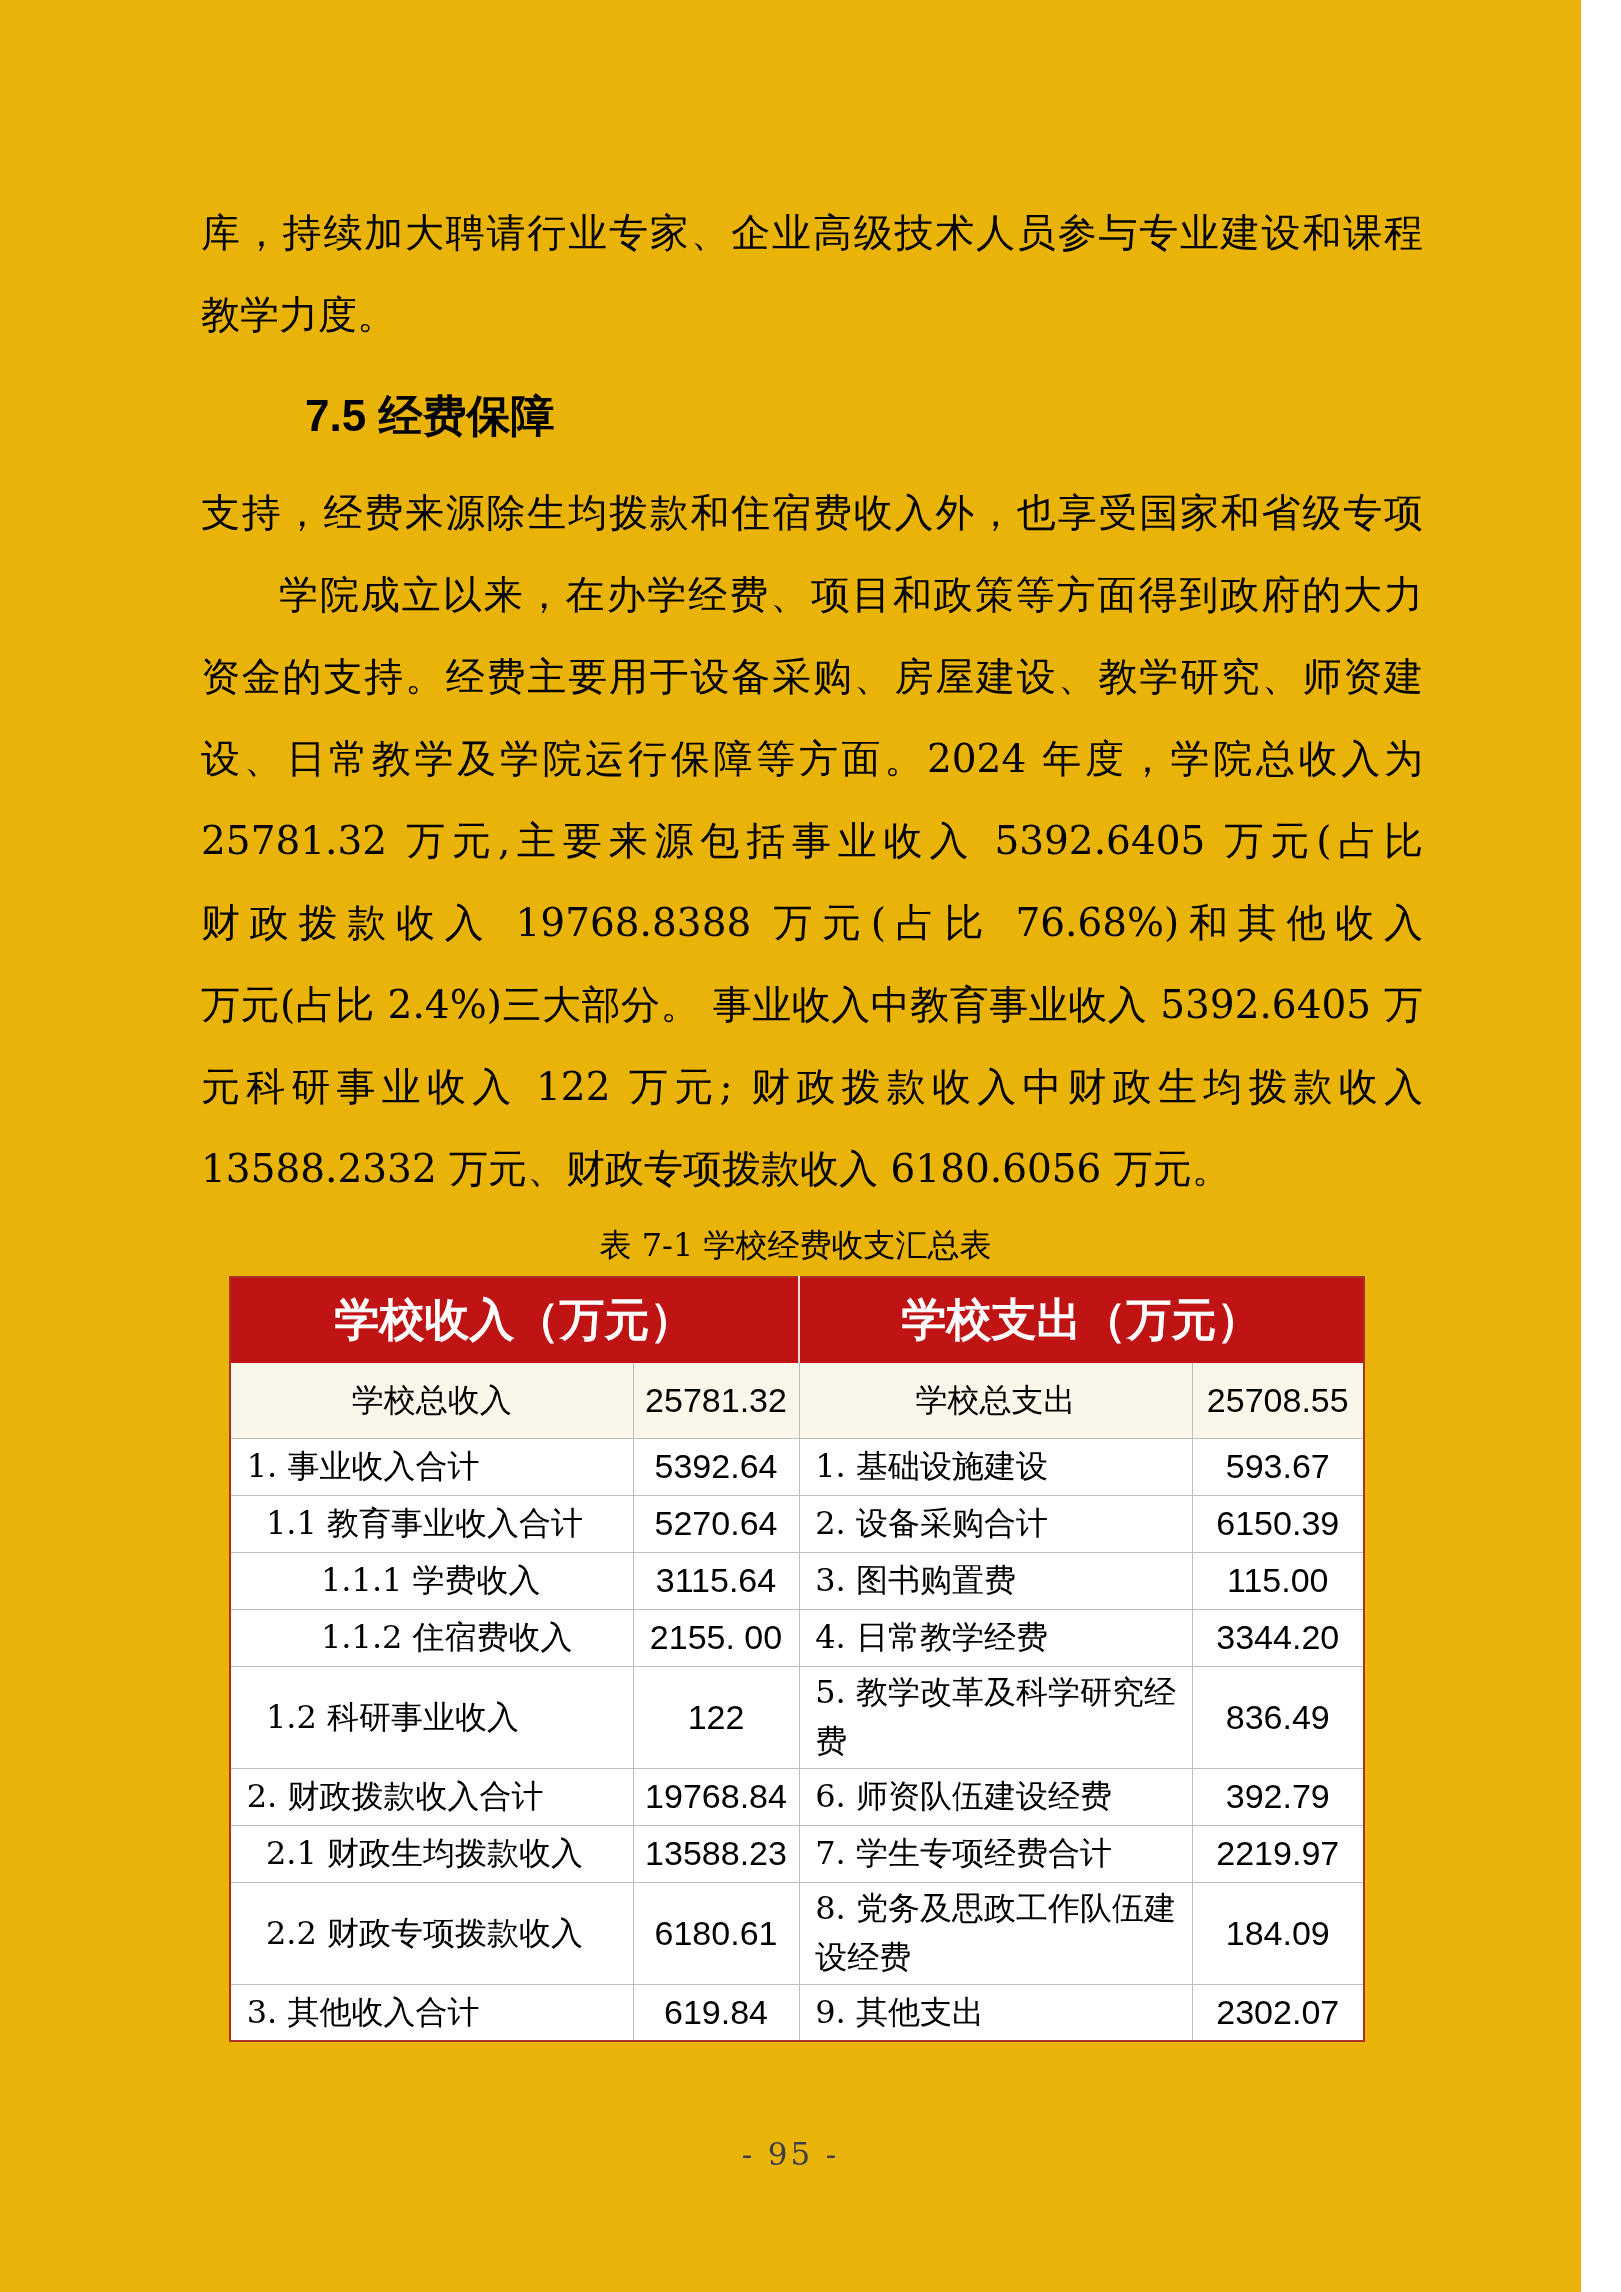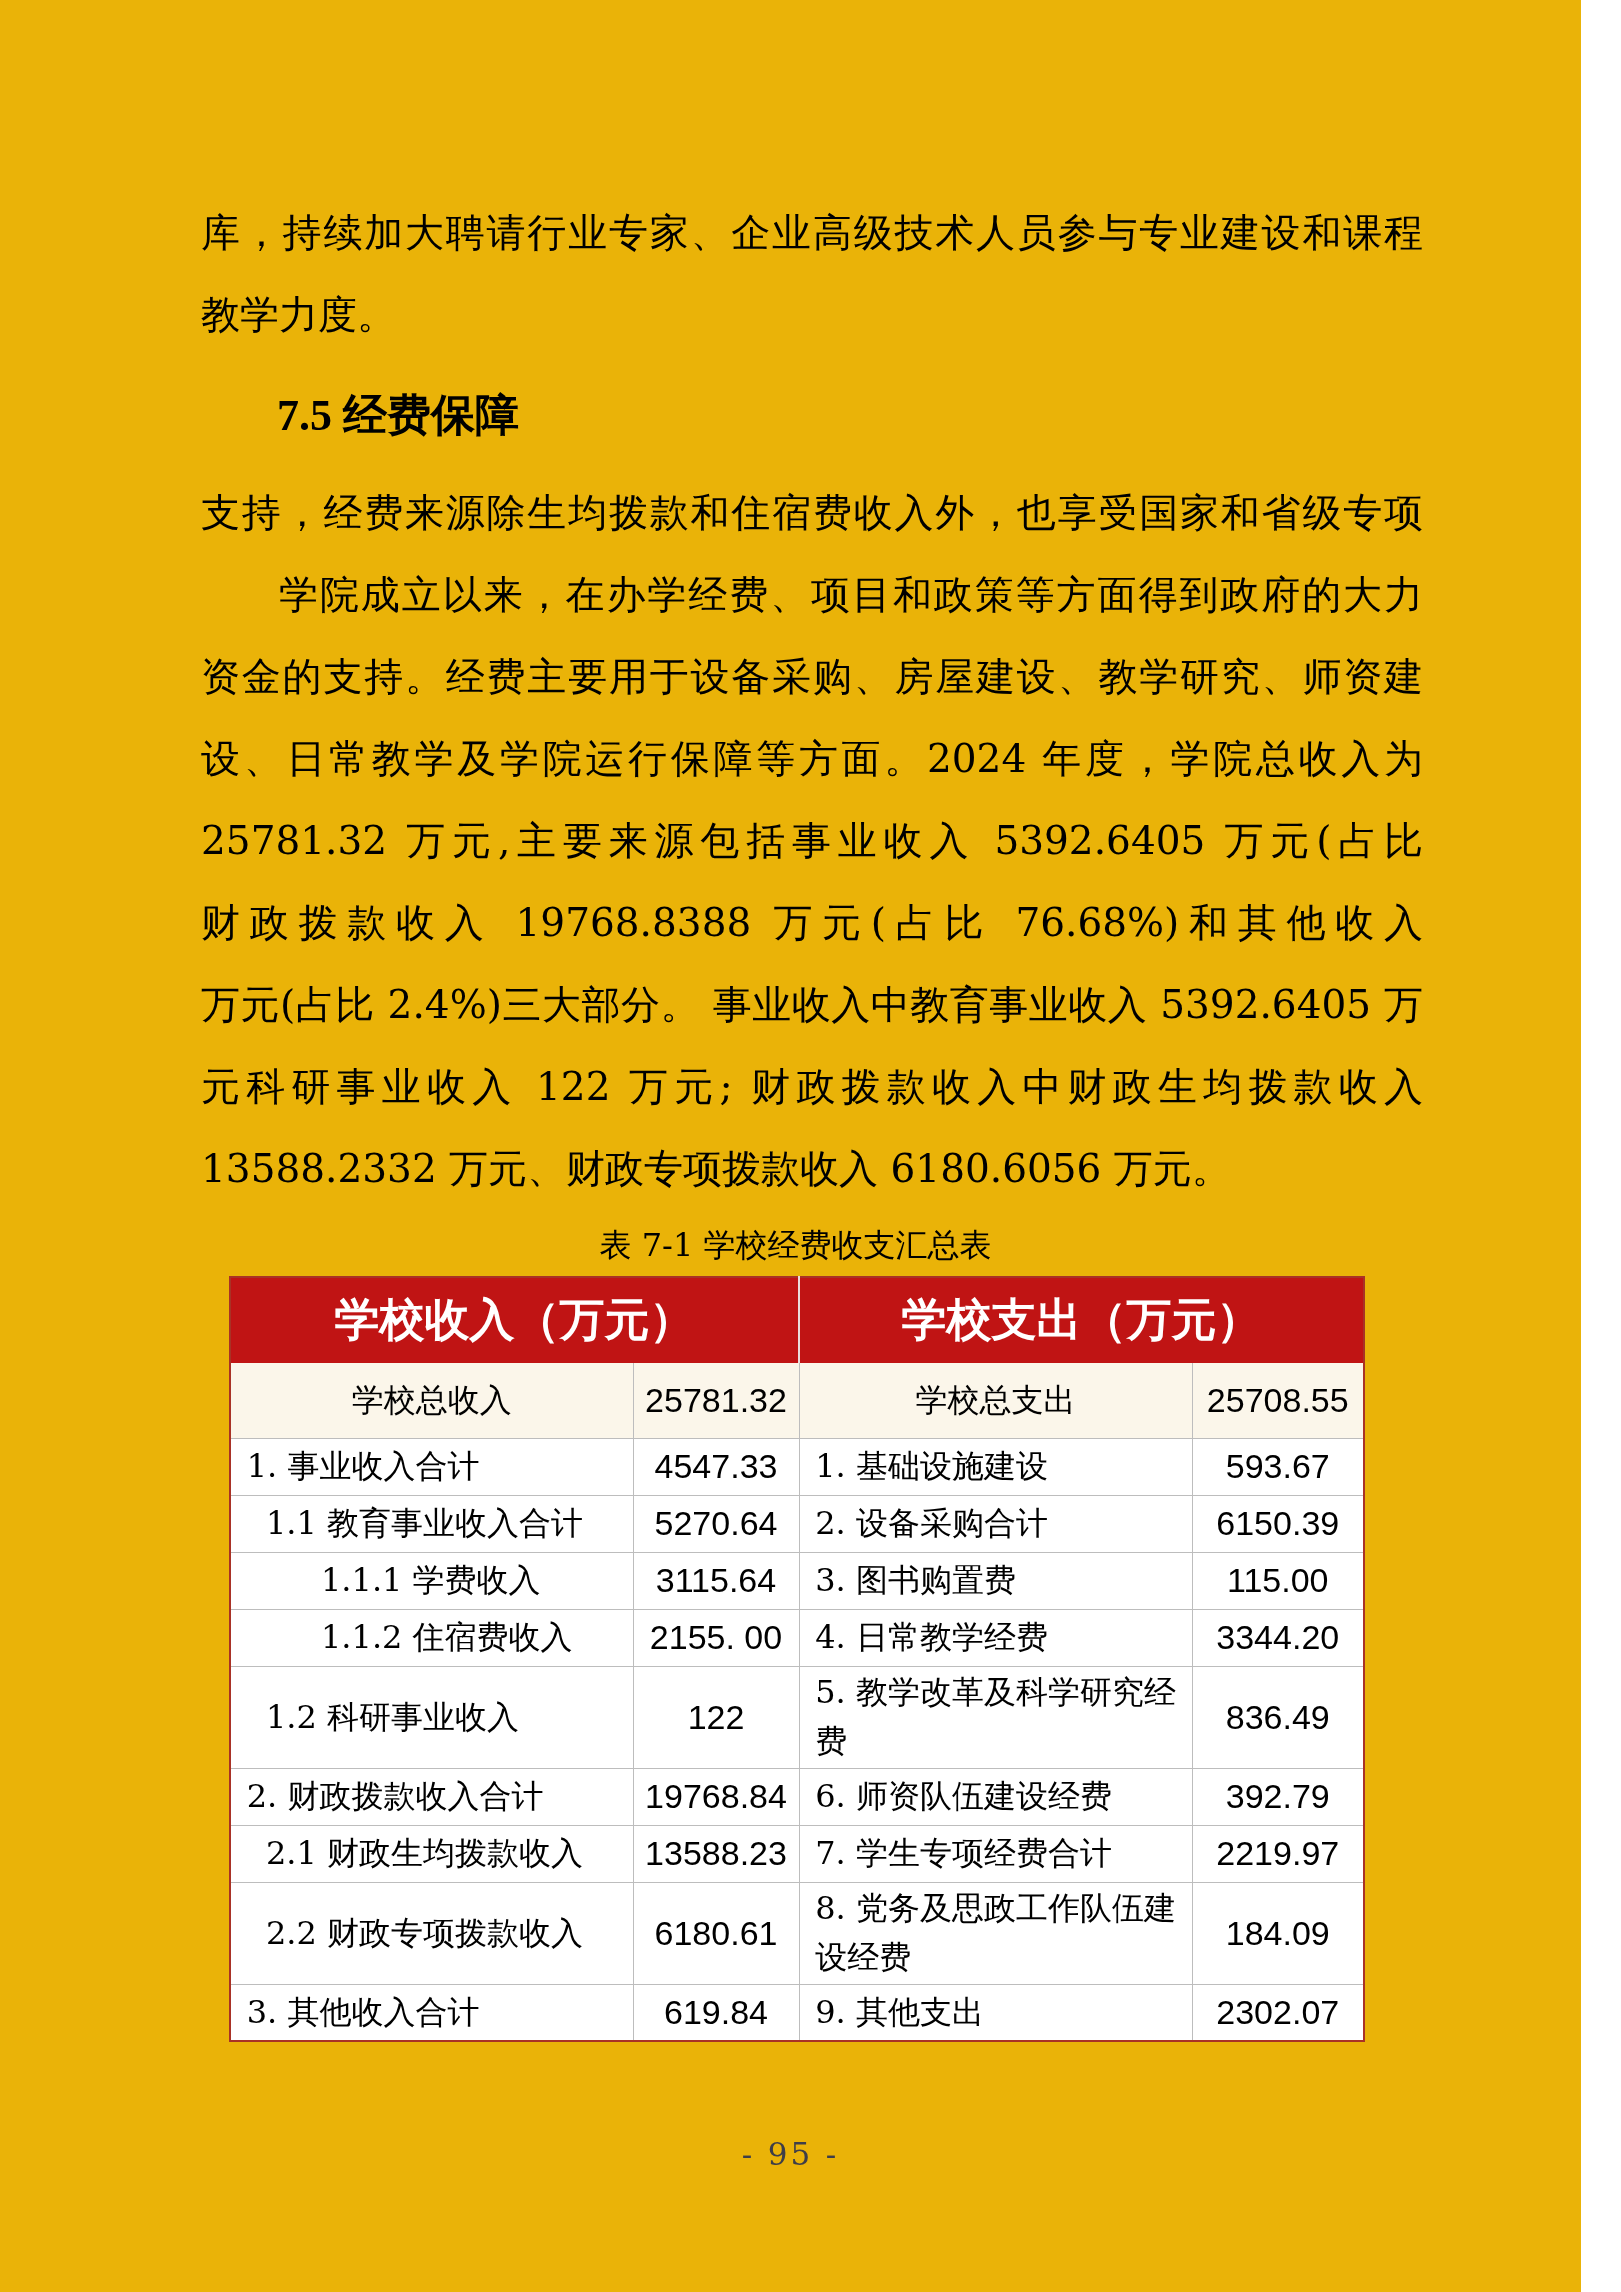--- a/index.html
+++ b/index.html
@@ -19,25 +19,25 @@
   .bodyline {
     font-size:39px;
     line-height:82px;
     height:82px;
     overflow:hidden;
   }
   .jl { text-align:justify; text-align-last:justify; }
   .firstline { text-indent:78px; }
   .para-before { padding-top:192px; }
   .section-heading {
-    font-family:Liberation Serif, serif;
+    font-family:Liberation Sans, sans-serif;
     font-weight:bold;
     font-size:44px;
     line-height:61px;
-    margin:29px 0 0 76px;
+    margin:29px 0 0 104px;
   }
   .para-funding { margin-top:25.5px; }
   .table-caption {
     font-size:32px;
     line-height:45px;
     margin-top:13.7px;
     width:1133px;
     margin-left:229px;
     text-align:center;
   }
@@ -136,21 +136,21 @@
     </thead>
     <tbody>
       <tr class="cream">
         <td class="lab">学校总收入</td>
         <td class="val">25781.32</td>
         <td class="lab">学校总支出</td>
         <td class="val">25708.55</td>
       </tr>
       <tr>
         <td class="lab">1. 事业收入合计</td>
-        <td class="val">4547.33</td>
+        <td class="val">5392.64</td>
         <td class="lab">1. 基础设施建设</td>
         <td class="val">593.67</td>
       </tr>
       <tr>
         <td class="lab ind1">1.1 教育事业收入合计</td>
         <td class="val">5270.64</td>
         <td class="lab">2. 设备采购合计</td>
         <td class="val">6150.39</td>
       </tr>
       <tr>

